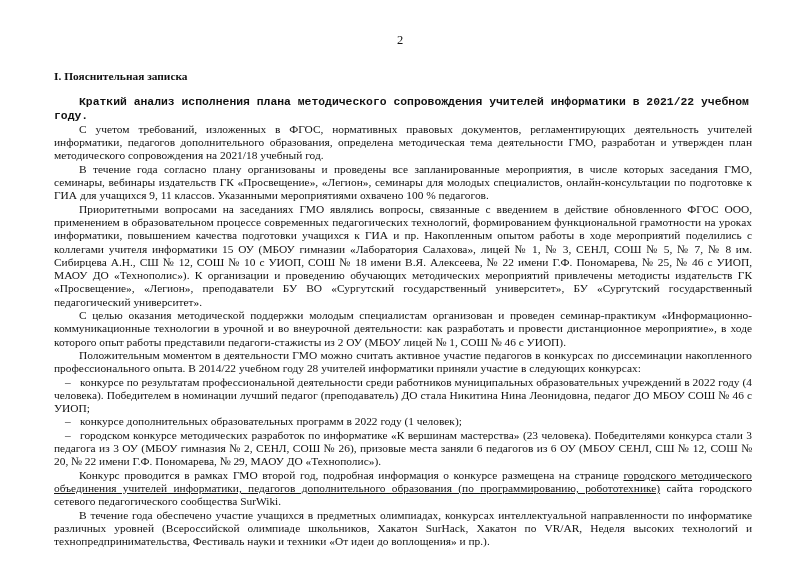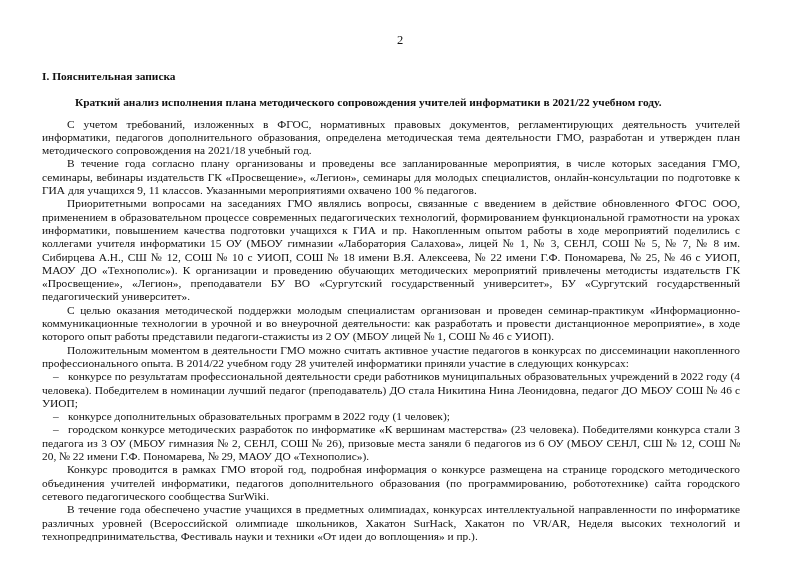--- a/index.html
+++ b/index.html
@@ -1,27 +1,27 @@
 <!DOCTYPE html>
 <html><head>
   <meta charset="utf-8">
   <style>
     html, body { margin: 0; padding: 0; background: #ffffff; }
     body { width: 800px; height: 566px; overflow: hidden; position: relative;
       font-family: "Liberation Serif", "DejaVu Serif", serif; color: #111; }
     .page-num { position: absolute; top: 33px; left: 0; width: 800px; text-align: center;
       font-size: 12.5px; }
-    .content { position: absolute; left: 42px; top: 70px; width: 698px;
+    .content { position: absolute; left: 54px; top: 70px; width: 698px;
       font-size: 11.4px; line-height: 13.3px; }
     .h1 { font-weight: bold; margin: 0 0 13px 0; }
-    .h2 { font-weight: bold; text-indent: 25px; margin: 8px; }
+    .h2 { font-weight: bold; text-indent: 25px; margin: 0; font-family: Liberation Mono, monospace; }
     p { margin: 0; text-align: justify; text-indent: 25px; }
     .dash { text-indent: 11px; }
     .dash .mark { display: inline-block; width: 15px; text-indent: 0; }
-    .u { }
+    .u { text-decoration: underline; }
   </style>
 </head>
 <body>
 
 <div class="page-num">2</div>
 
 <div class="content">
   <div class="h1">I. Пояснительная записка</div>
   <div class="h2">Краткий анализ исполнения плана методического сопровождения учителей информатики в 2021/22 учебном году.</div>
   <p>С учетом требований, изложенных в ФГОС, нормативных правовых документов, регламентирующих деятельность учителей информатики, педагогов дополнительного образования, определена методическая тема деятельности ГМО, разработан и утвержден план методического сопровождения на 2021/18 учебный год.</p>

